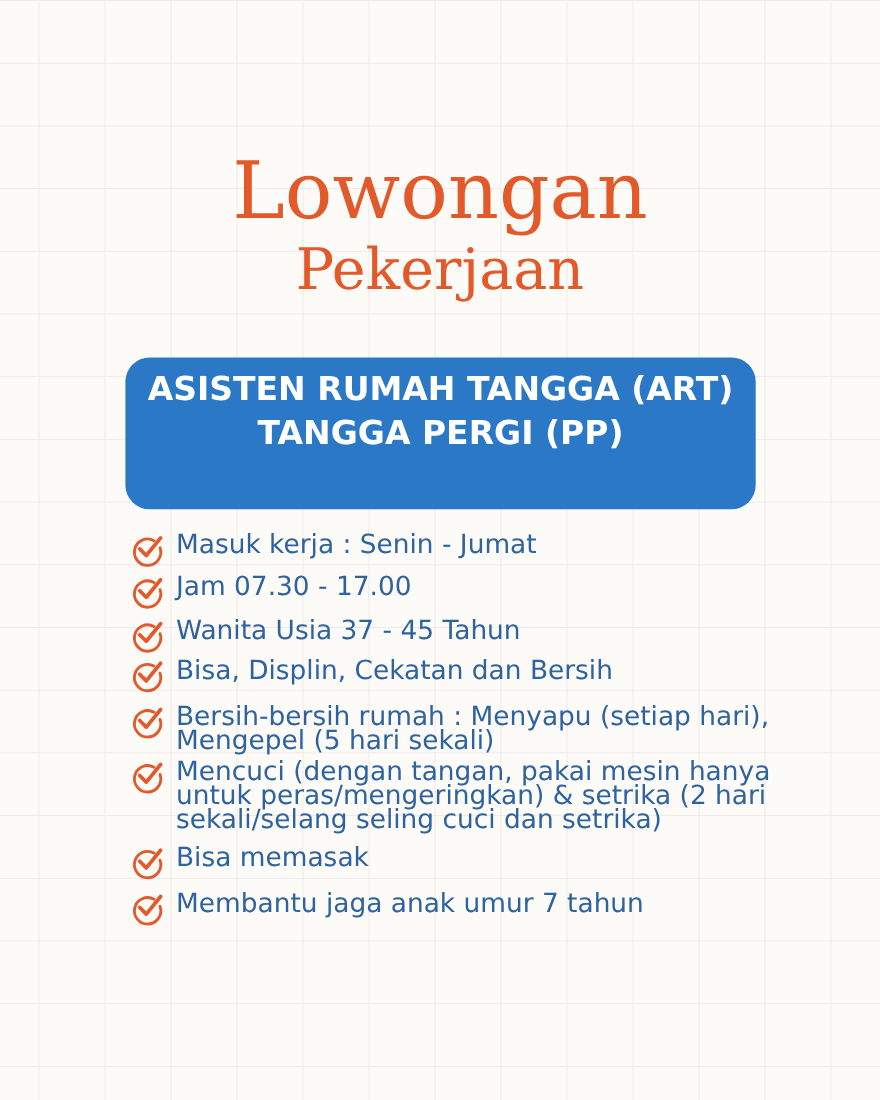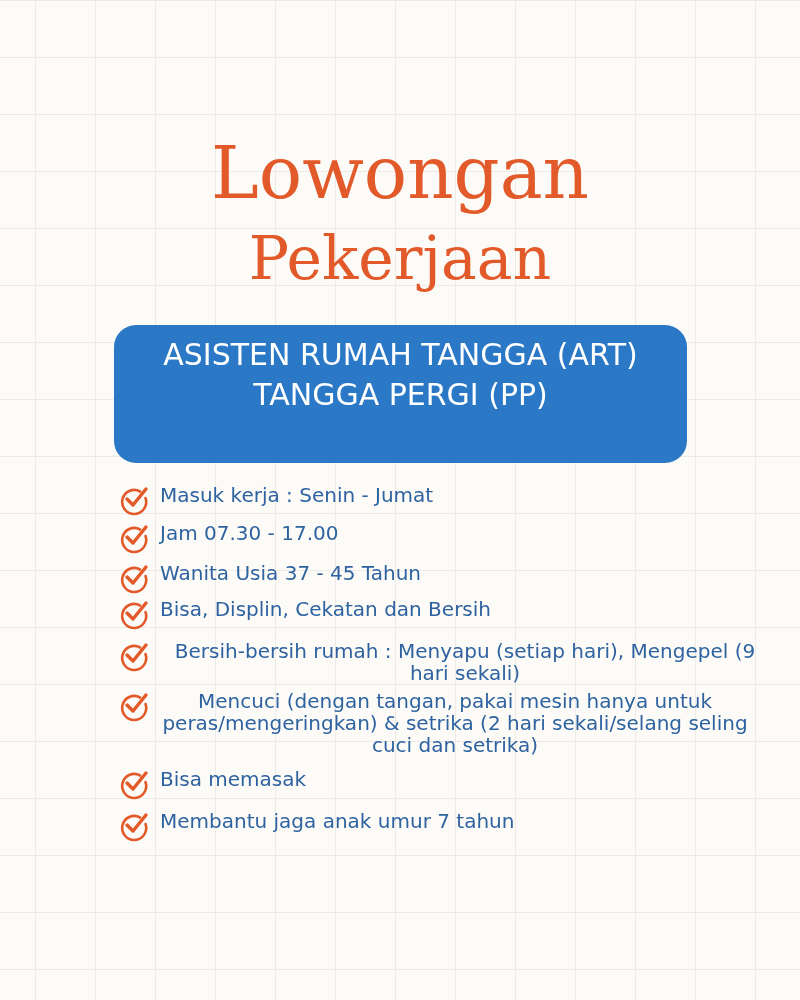--- a/index.html
+++ b/index.html
@@ -8,31 +8,31 @@
     background-color:#fdfbf8;
     background-image:
       linear-gradient(to right, #eeeae6 1px, transparent 1px),
       linear-gradient(to bottom, #eeeae6 1px, transparent 1px);
     background-size:60px 57px;
     background-position:35px 0px;
   }
   .title{position:absolute;left:0;width:800px;text-align:center;
     font-family:"DejaVu Serif","Liberation Serif",serif;color:#e2592a;}
   .title1{top:138px;font-size:72px;line-height:70px;letter-spacing:0px;}
-  .title2{top:200px;font-size:60px;line-height:92px;margin-top:12px;}
+  .title2{top:200px;font-size:52px;line-height:92px;}
   .box{position:absolute;left:114px;top:325px;width:573px;height:138px;
     background:#2a78c6;border-radius:22px;
-    color:#ffffff;font-family:"DejaVu Sans","Liberation Sans",sans-serif;font-weight:normal;
+    color:#ffffff;font-family:"DejaVu Sans","Liberation Sans",sans-serif;font-weight:bold;
     text-align:center;font-size:30px;line-height:40px;padding-top:10px;box-sizing:border-box;}
   .box div{white-space:nowrap;}
   .list{position:absolute;left:118px;top:484px;width:660px;
     font-family:"DejaVu Sans","Liberation Sans",sans-serif;color:#2e63a0;font-size:20px;}
   .item{position:absolute;left:0;width:660px;}
   .ico{position:absolute;left:0;top:0;width:32px;height:32px;}
-  .txt{position:absolute;left:42px;top:0;line-height:22px;font-size:20px;text-align:center;}
+  .txt{position:absolute;left:42px;top:0;line-height:22px;font-size:24px;}
 </style>
 </head>
 <body>
 
 <div class="title title1">Lowongan</div>
 <div class="title title2">Pekerjaan</div>
 
 <div class="box">
   <div>ASISTEN RUMAH TANGGA (ART)</div>
   <div>TANGGA PERGI (PP)</div>
@@ -65,21 +65,21 @@
         <path d="M22 7.5A12 12 0 1 0 27.5 14" fill="none" stroke="#e2592a" stroke-width="2.6" stroke-linecap="round"></path>
         <path d="M9 15l6 6L28 5" fill="none" stroke="#e2592a" stroke-width="3.4" stroke-linecap="round" stroke-linejoin="round"></path>
       </svg>
     <span class="txt">Bisa, Displin, Cekatan dan Bersih</span>
   </div>
   <div class="item" style="top:156px">
     <svg class="ico" viewBox="0 0 32 32">
         <path d="M22 7.5A12 12 0 1 0 27.5 14" fill="none" stroke="#e2592a" stroke-width="2.6" stroke-linecap="round"></path>
         <path d="M9 15l6 6L28 5" fill="none" stroke="#e2592a" stroke-width="3.4" stroke-linecap="round" stroke-linejoin="round"></path>
       </svg>
-    <span class="txt" style="width:610px">Bersih-bersih rumah : Menyapu (setiap hari), Mengepel (9 hari sekali)</span>
+    <span class="txt" style="width:610px">Bersih-bersih rumah : Menyapu (setiap hari), Mengepel (5 hari sekali)</span>
   </div>
   <div class="item" style="top:206px">
     <svg class="ico" viewBox="0 0 32 32">
         <path d="M22 7.5A12 12 0 1 0 27.5 14" fill="none" stroke="#e2592a" stroke-width="2.6" stroke-linecap="round"></path>
         <path d="M9 15l6 6L28 5" fill="none" stroke="#e2592a" stroke-width="3.4" stroke-linecap="round" stroke-linejoin="round"></path>
       </svg>
     <span class="txt" style="width:590px">Mencuci (dengan tangan, pakai mesin hanya untuk peras/mengeringkan) &amp; setrika (2 hari sekali/selang seling cuci dan setrika)</span>
   </div>
   <div class="item" style="top:284px">
     <svg class="ico" viewBox="0 0 32 32">

